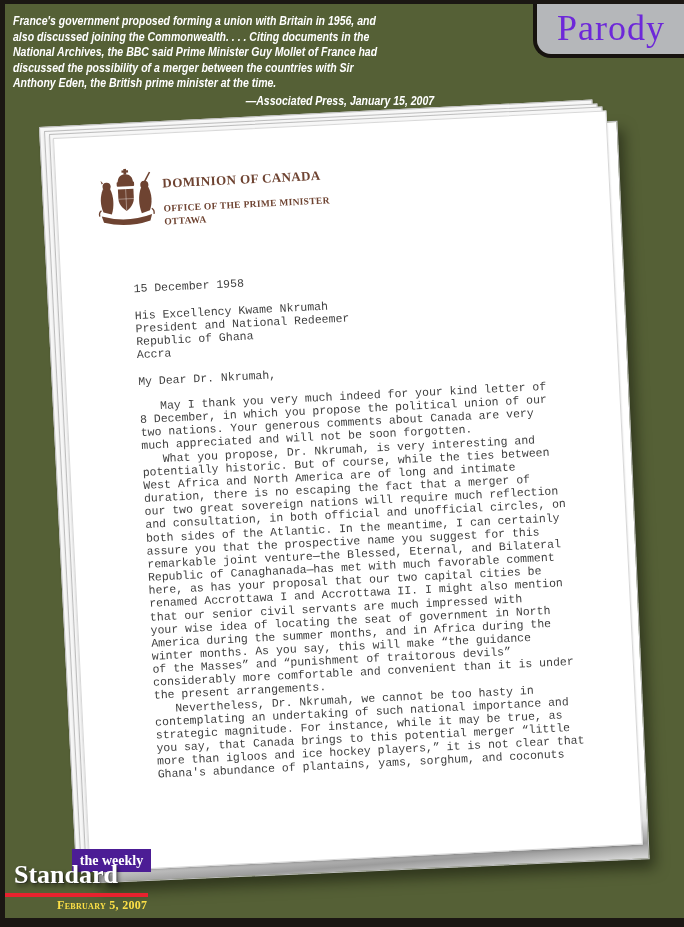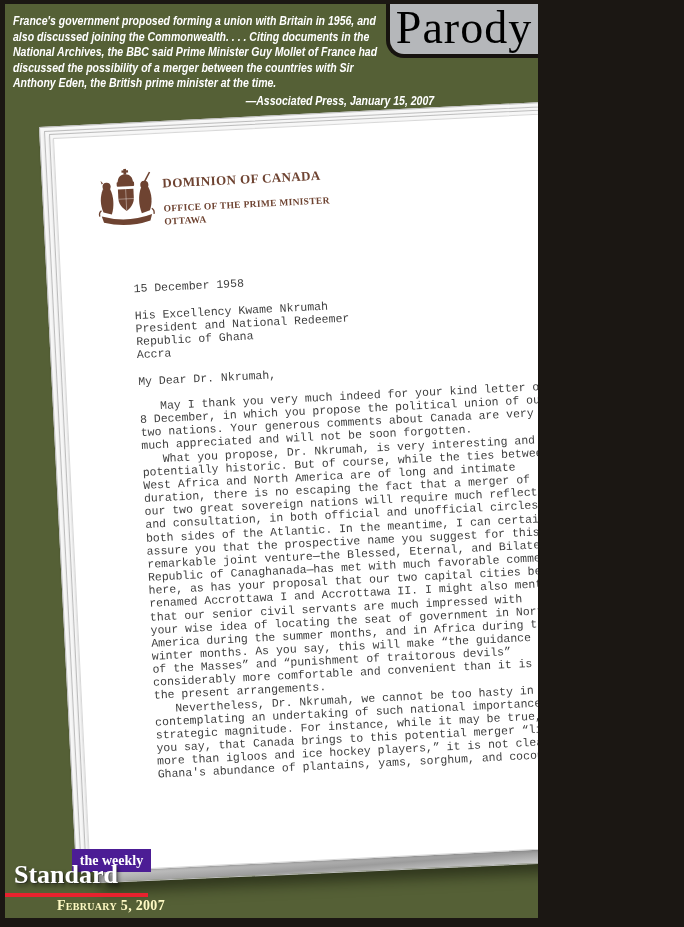--- a/index.html
+++ b/index.html
@@ -3,21 +3,21 @@
 <meta charset="utf-8">
 <style>
   html,body{margin:0;padding:0;}
   body{
     width:684px;height:927px;position:relative;
     background:#1b1713;
     font-family:"Liberation Sans", sans-serif;
     overflow:hidden;
   }
   .canvas{
-    position:absolute;left:5px;top:4px;width:533px;height:914px;
+    position:absolute;left:5px;top:4px;width:680px;height:914px;
     background:#556036;overflow:hidden;
   }
 
   
   .quote-wrap{
     position:absolute;left:8px;top:9px;width:540px;
     transform:scaleX(.78);transform-origin:0 0;
     color:#ffffff;
     font-family:"Liberation Sans", sans-serif;
     font-weight:700;font-style:italic;
@@ -29,21 +29,21 @@
   
   .parody-tab{
     position:absolute;top:0;right:0;width:148px;height:50px;
     background:#b5b7ba;
     border-left:4px solid #17130f;border-bottom:4px solid #17130f;
     border-bottom-left-radius:18px;
     text-align:center;
   }
   .parody-tab span{
     font-family:"Liberation Serif", serif;
-    font-size:46px;line-height:48px;color:#000000;letter-spacing:1px;
+    font-size:36px;line-height:48px;color:#6d28d9;letter-spacing:1px;
   }
 
   
   .sheet{
     position:absolute;width:552px;height:733px;
     background:#f7f7f7;border:1px solid #bdbdbd;
     transform-origin:0 0;
     box-shadow:1px 2px 3px rgba(0,0,0,.30);
   }
   .sheet-b1{left:34px;top:123px;transform:rotate(-2.85deg);}
@@ -90,22 +90,22 @@
   .logo-name{
     position:absolute;left:9px;top:858px;
     font-family:"Liberation Serif", serif;font-weight:700;font-size:26px;line-height:1;
     color:#ffffff;
     text-shadow:1px 1px 0 rgba(30,30,30,.45), 2px 3px 4px rgba(0,0,0,.55);
     letter-spacing:0;
   }
   .logo-rule{position:absolute;left:0;top:889px;width:143px;height:4px;background:#e8222e;}
   .logo-date{
     position:absolute;left:52px;top:894px;
-    font-family:"Liberation Serif", serif;font-weight:700;font-size:14px;
-    font-variant:small-caps;color:#fef9c3;letter-spacing:.3px;
+    font-family:"Liberation Serif", serif;font-weight:700;font-size:12px;
+    font-variant:small-caps;color:#fde047;letter-spacing:.3px;
   }
 </style>
 </head>
 <body>
 
 <div class="canvas">
 
   <div class="quote-wrap">
     <div class="quote-text">France's government proposed forming a union with Britain in 1956, and
 also discussed joining the Commonwealth. . . . Citing documents in the

